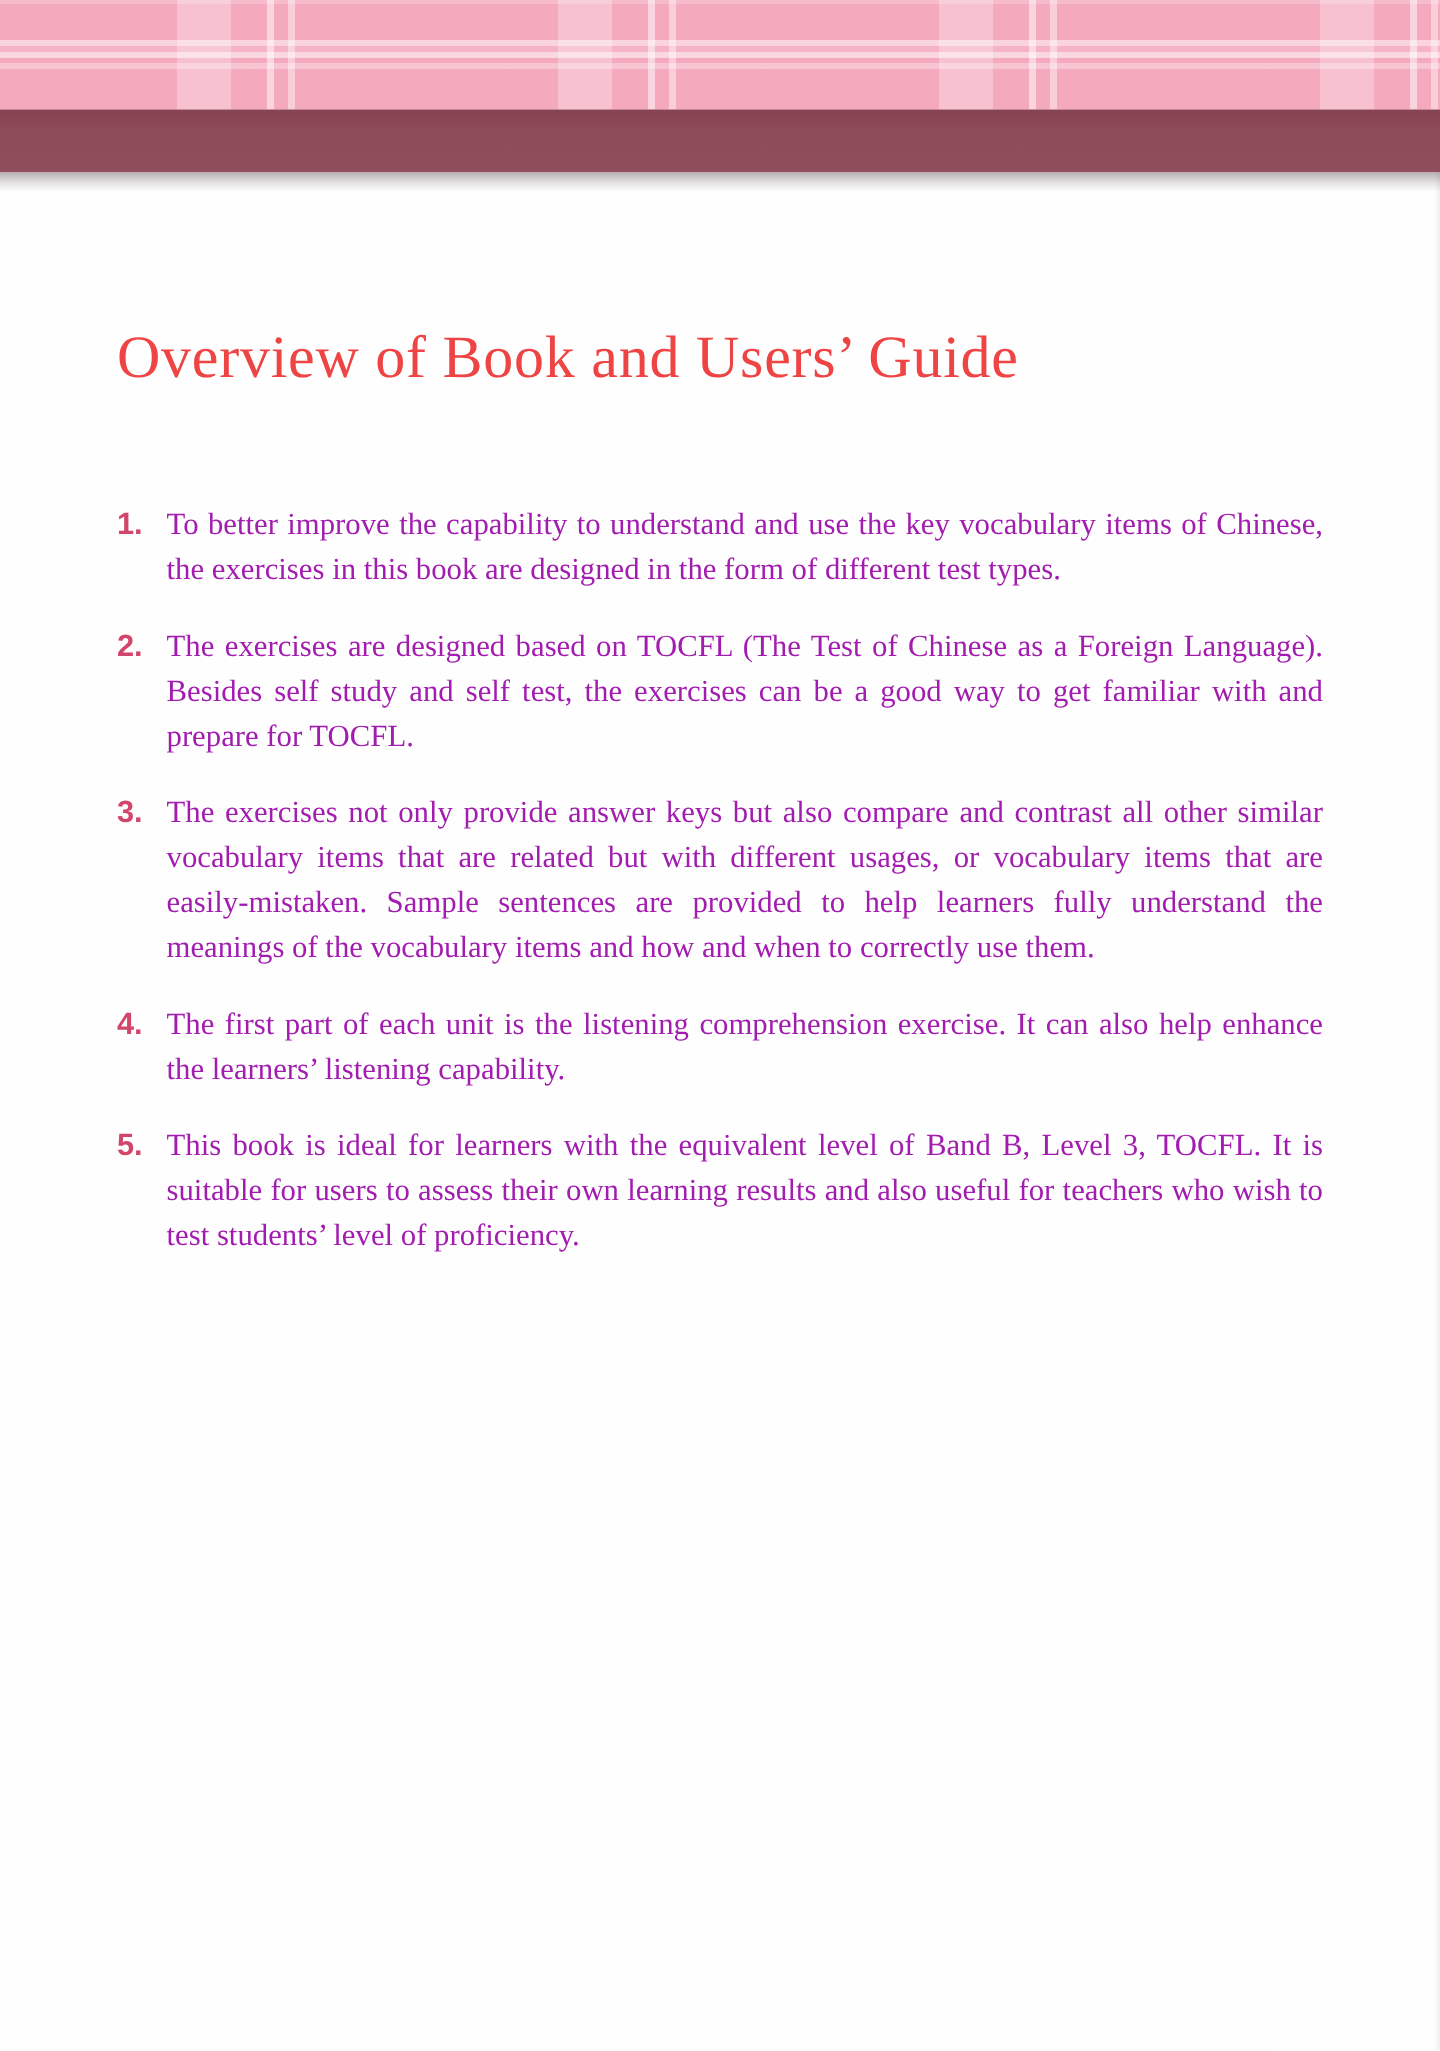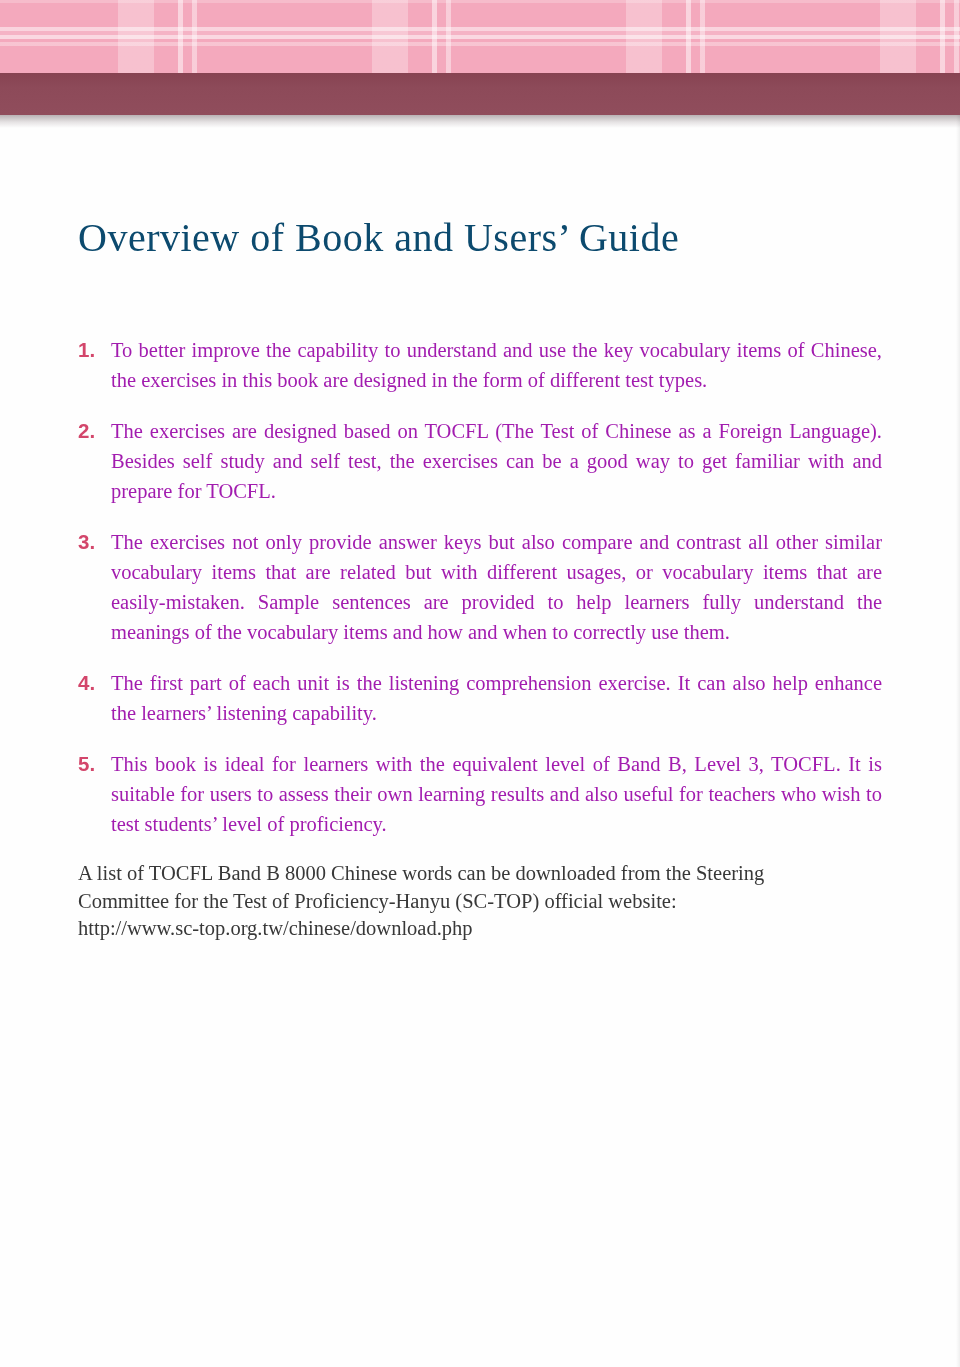--- a/index.html
+++ b/index.html
@@ -58,21 +58,21 @@
   .content {
     padding: 0 78px;
     color: #3a3a3a;
   }
   .title {
     margin: 86px 0 0 0;
     font-size: 40px;
     line-height: 48px;
     font-weight: 400;
     letter-spacing: 0.5px;
-    color: #0c4a6e;
+    color: #ef4444;
   }
   .overview-list {
     list-style: none;
     margin: 73px 0 0 0;
     padding: 0;
   }
   .overview-list li {
     display: flex;
     align-items: flex-start;
     margin: 0 0 21px 0;
@@ -132,22 +132,17 @@
       <li>
         <span class="item-num">4.</span>
         <p class="item-text">The first part of each unit is the listening comprehension exercise. It can also help enhance the learners’ listening capability.</p>
       </li>
       <li>
         <span class="item-num">5.</span>
         <p class="item-text">This book is ideal for learners with the equivalent level of Band B, Level 3, TOCFL. It is suitable for users to assess their own learning results and also useful for teachers who wish to test students’ level of proficiency.</p>
       </li>
     </ol>
 
-    <div class="download-note">
-      <div>A list of TOCFL Band B 8000 Chinese words can be downloaded from the Steering</div>
-      <div>Committee for the Test of Proficiency-Hanyu (SC-TOP) official website:</div>
-      <div>http://www.sc-top.org.tw/chinese/download.php</div>
-    </div>
 
   </main>
 
   <div class="scan-edge"></div>
 </div>
 
 </body></html>

